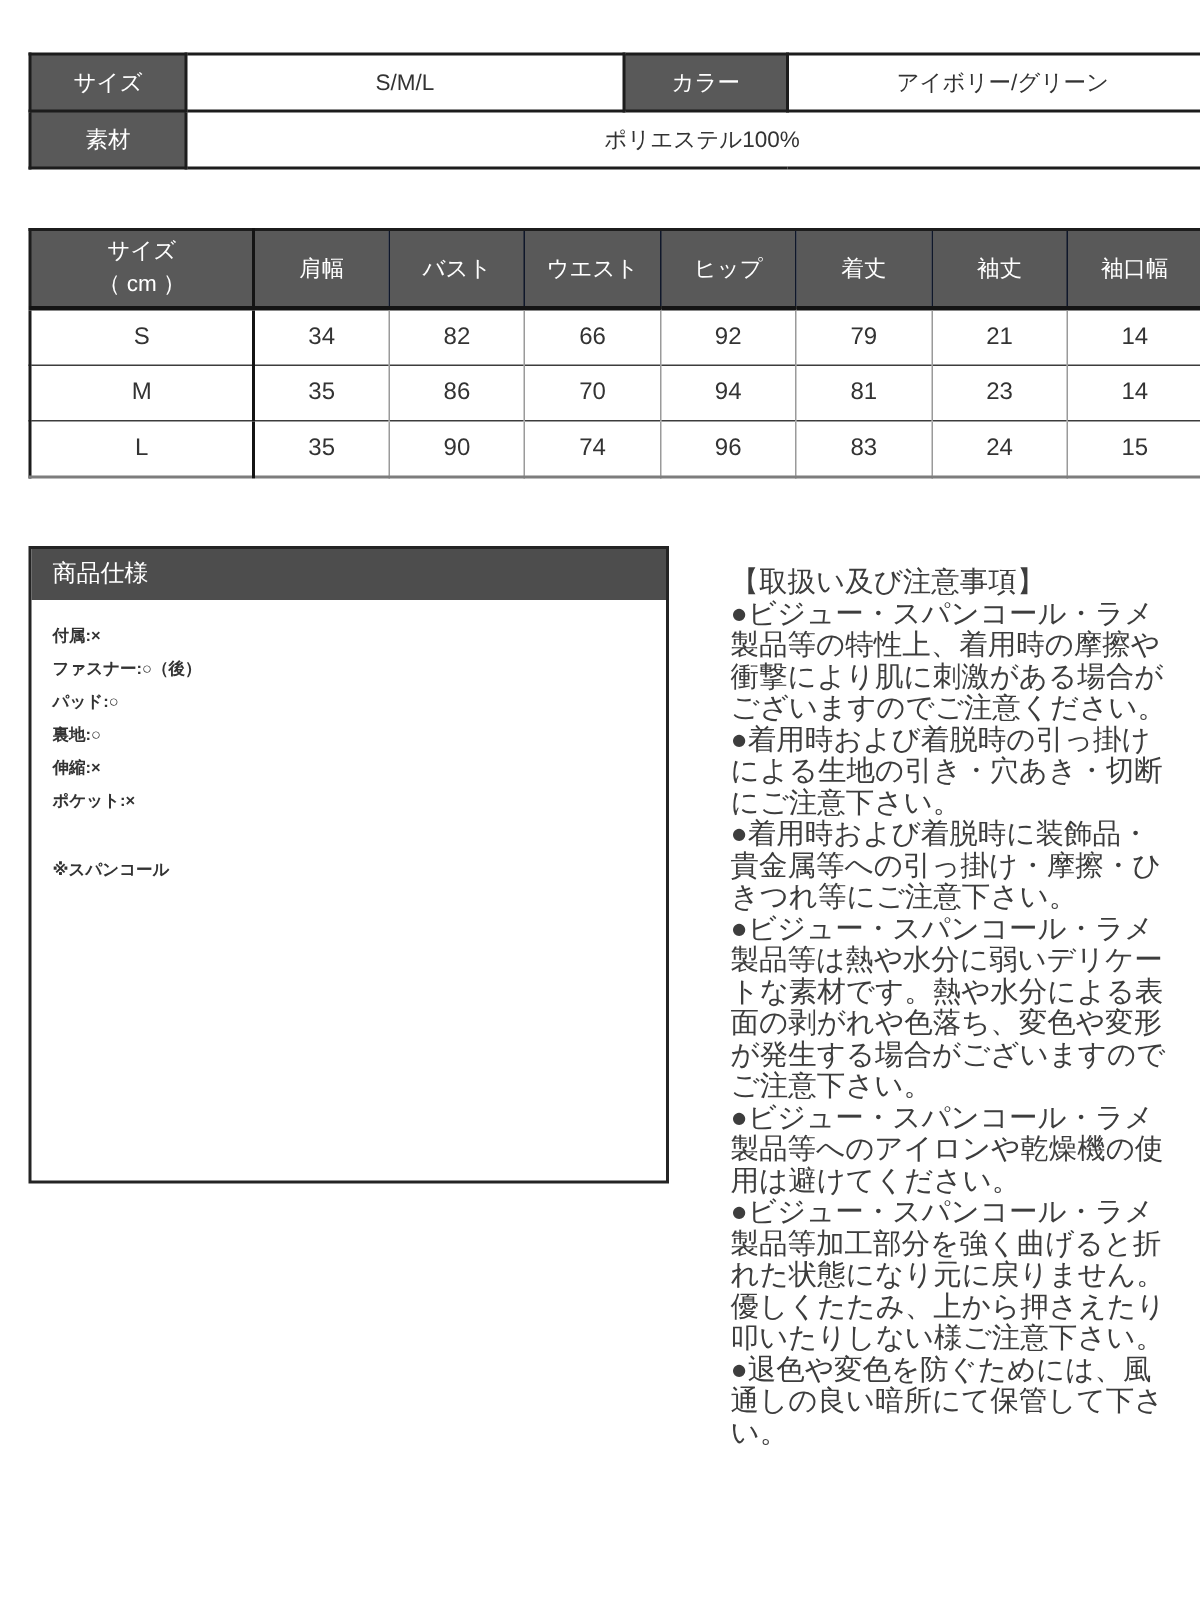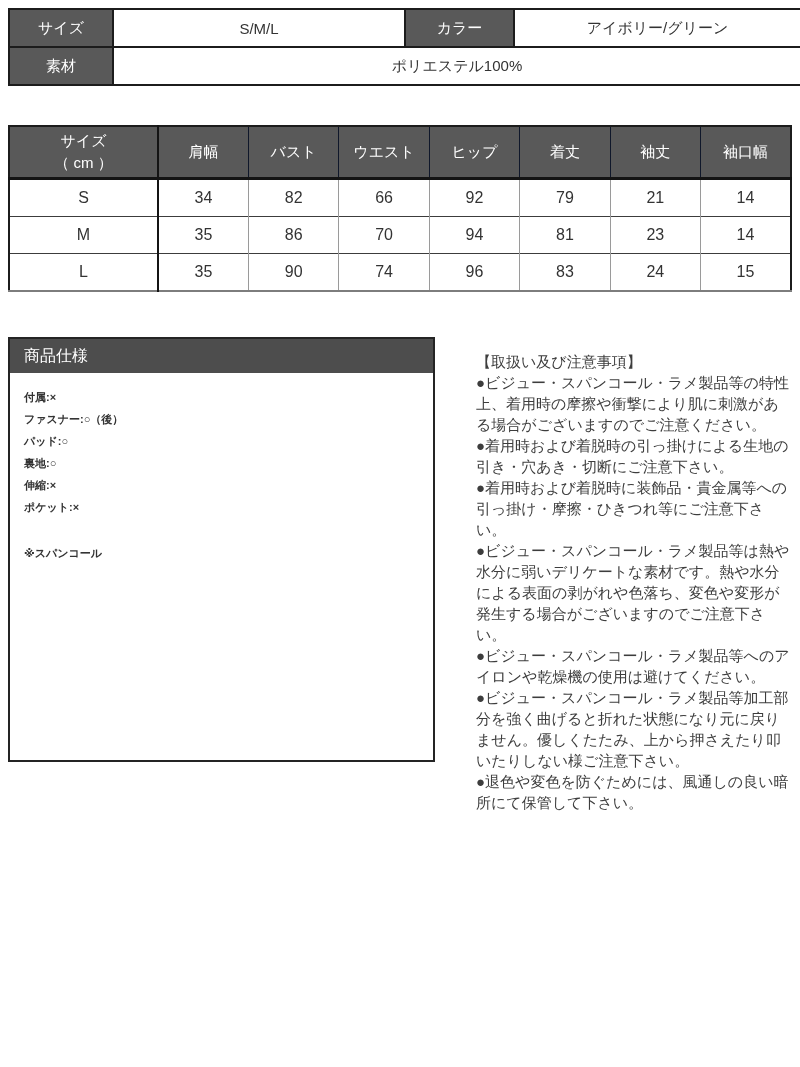--- a/index.html
+++ b/index.html
@@ -8,21 +8,21 @@
     background: #ffffff;
   }
   body {
     width: 800px;
     height: 1067px;
     overflow: hidden;
     font-family: "Liberation Sans", "DejaVu Sans", sans-serif;
     color: #333333;
     -webkit-font-smoothing: antialiased;
   }
-  .wrap { padding: 8px; }
+  .wrap { padding: 19px; margin-top: 16px; }
 
   
   table.info {
     border-collapse: collapse;
     width: 784px;
     table-layout: fixed;
     font-size: 15px;
   }
   table.info td {
     border: 2px solid #1c1c1c;
@@ -113,21 +113,21 @@
   }
   .spec-note {
     margin: 24px 0 0 0;
     line-height: 22px;
   }
   .care {
     box-sizing: border-box;
     width: 356px;
     margin-left: 9px;
     padding-top: 14px;
-    font-size: 15px;
+    font-size: 19px;
     line-height: 21px;
     color: #3d3d3d;
   }
   .care p {
     margin: 0;
   }
 </style>
 </head>
 <body>
 

